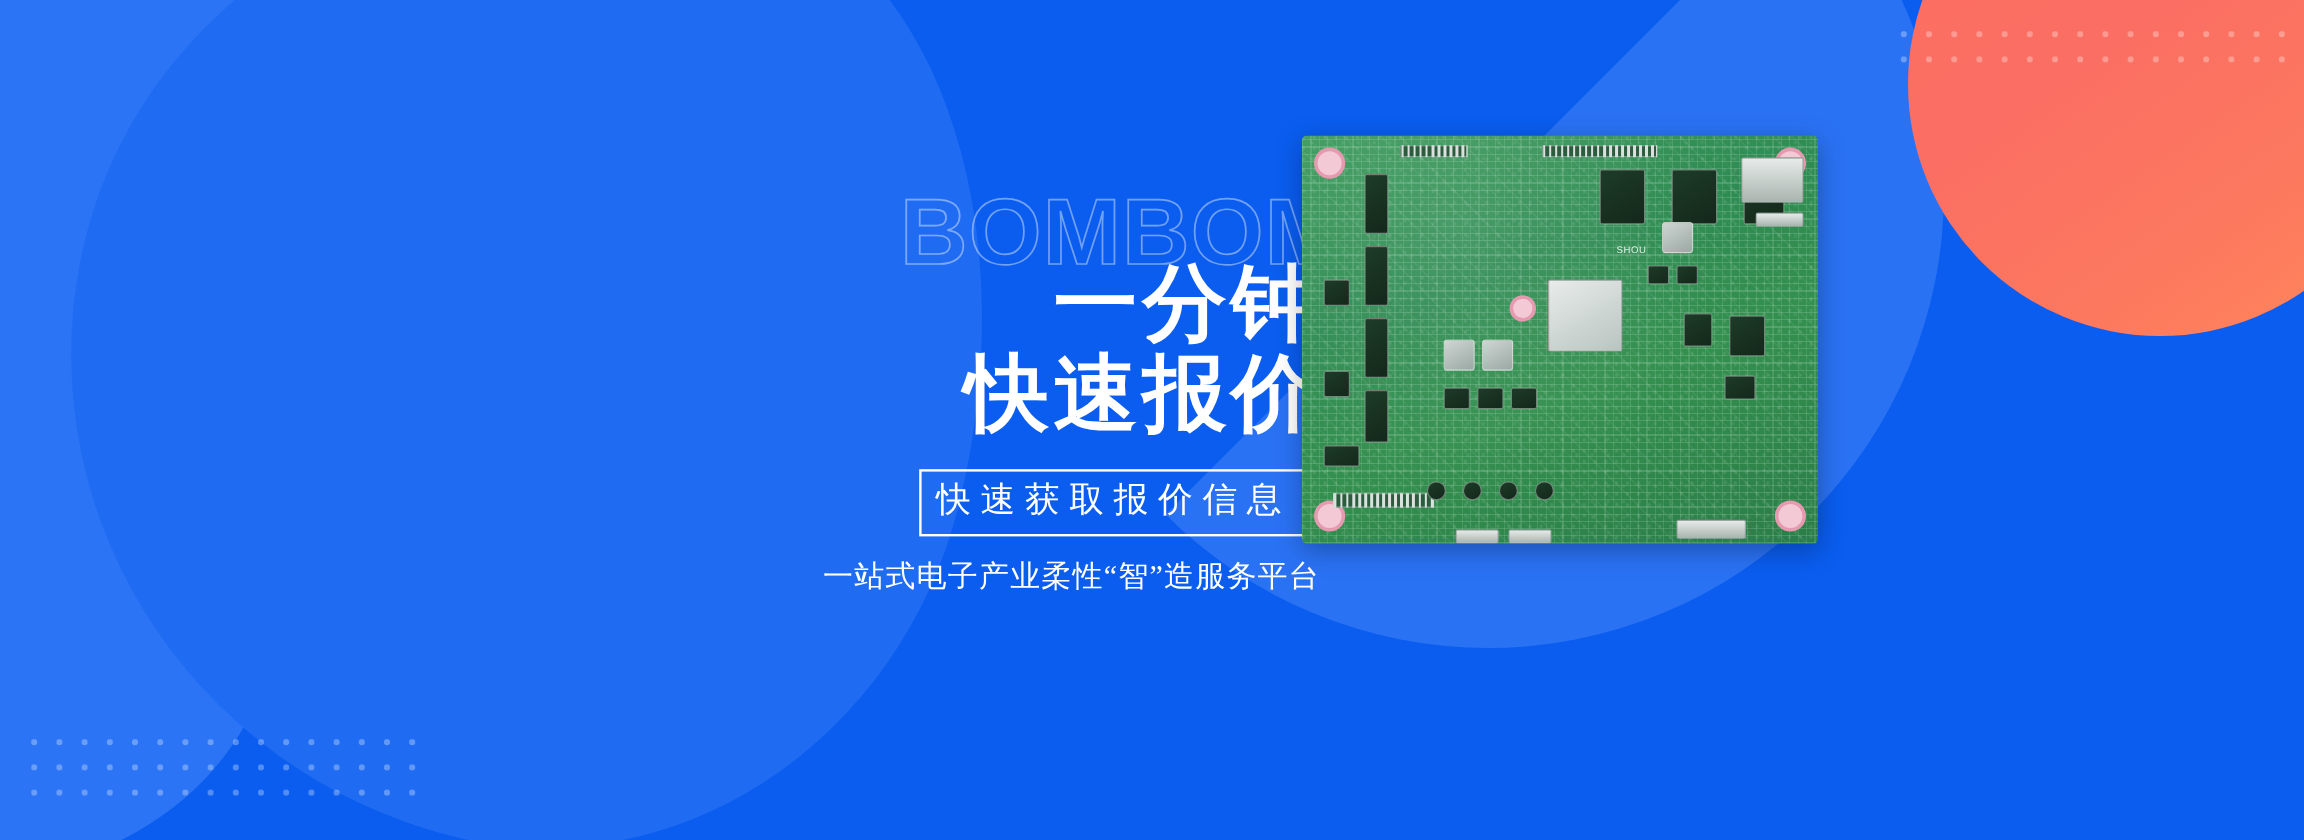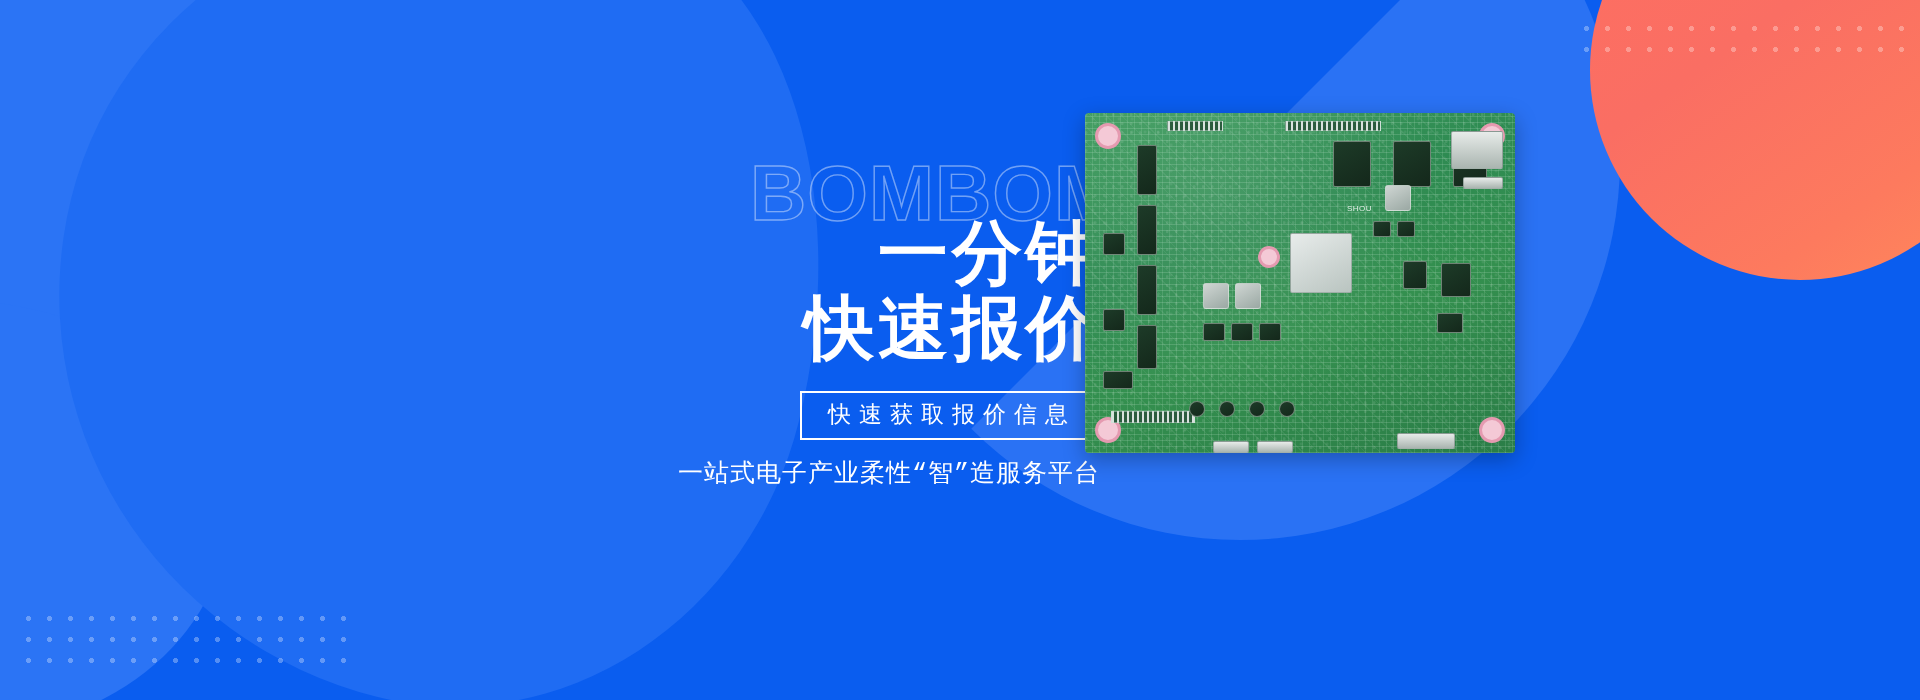--- a/index.html
+++ b/index.html
@@ -119,37 +119,37 @@
     white-space:nowrap;
     text-align:right;
   }
   .headline-1 { margin-top:68px; }
   .headline-2 { margin-top:4px; }
 
   .cta {
     display:inline-block;
     margin-top:26px;
     border:2px solid #ffffff;
-    padding:9px 22px 11px 26px;
+    padding:9px 22px 11px 12px;
     color:#ffffff;
-    font-size:23px;
+    font-size:29px;
     letter-spacing:8px;
     line-height:1.1;
     white-space:nowrap;
     background:transparent;
     cursor:pointer;
   }
 
   .tagline {
     margin-top:16px;
     color:#ffffff;
     font-size:25px;
     letter-spacing:1px;
     white-space:nowrap;
-    font-family:Liberation Mono, monospace;
+    font-family:Liberation Serif, serif;
     text-align:right;
   }
 
   
   .board-wrap {
     position:absolute;
     left:1085px; top:113px;
     width:430px; height:340px;
   }
   .board {

